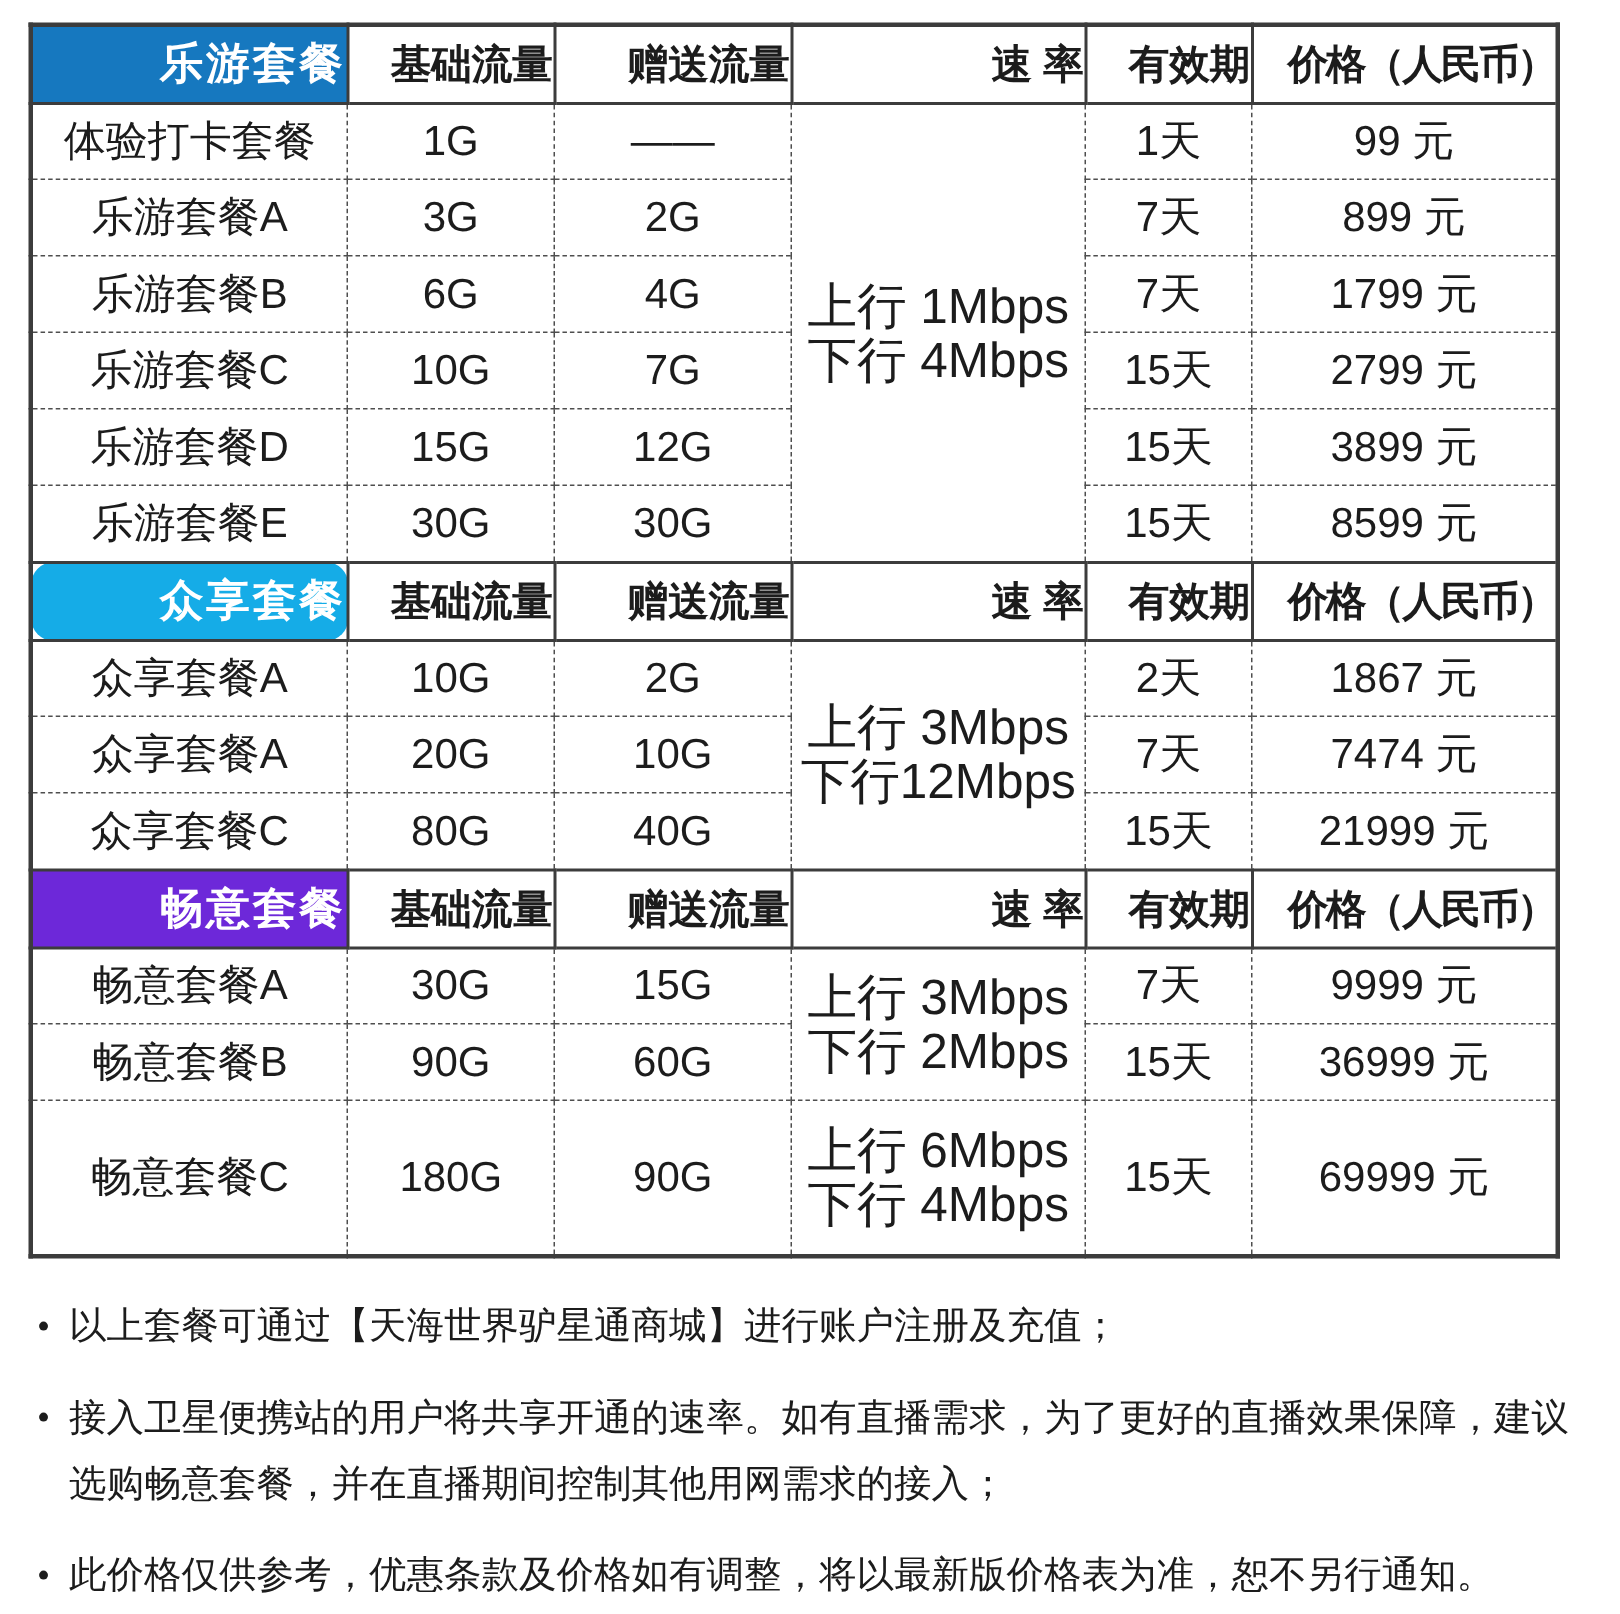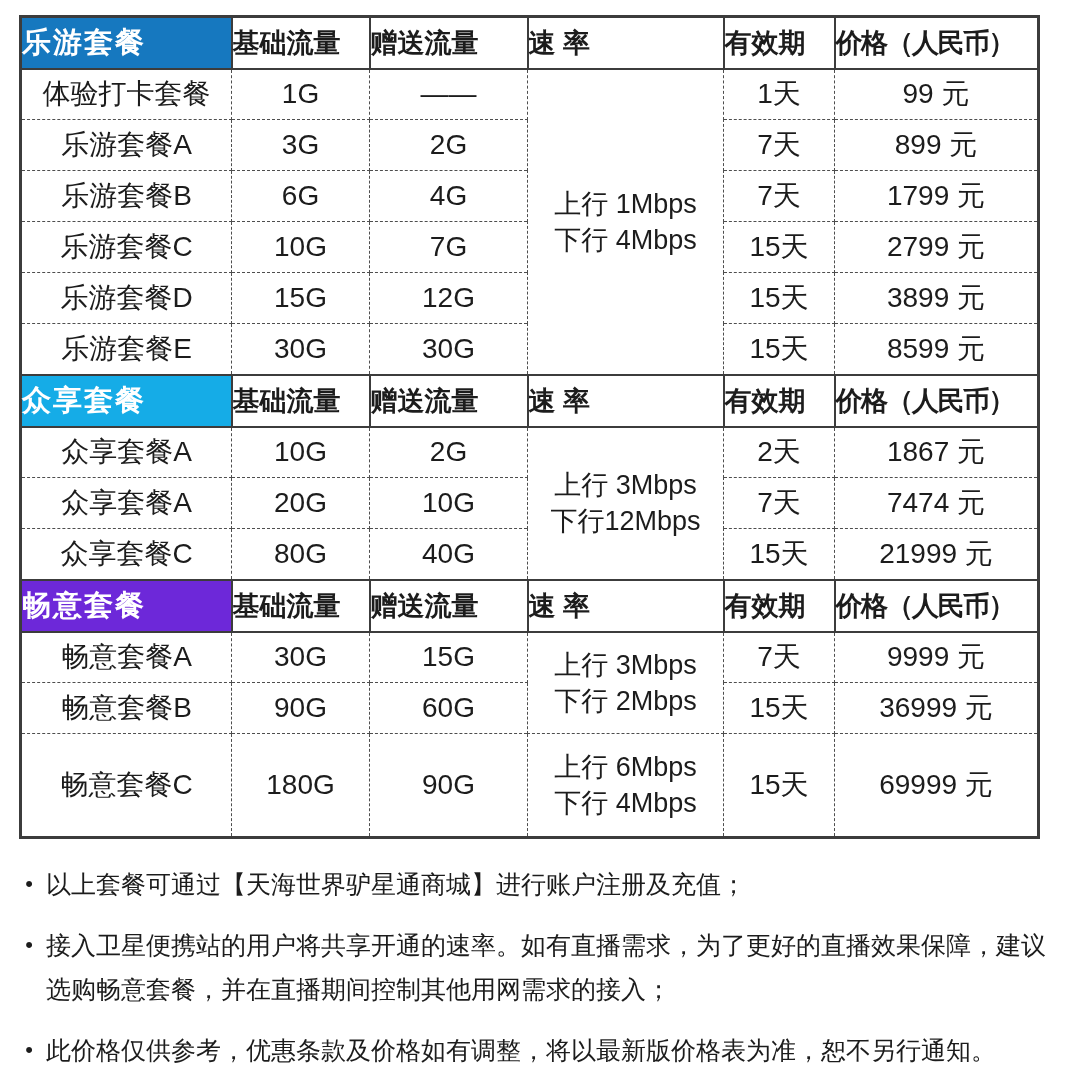--- a/index.html
+++ b/index.html
@@ -24,49 +24,49 @@
   col.c-bonus    { width: 158px; }
   col.c-speed    { width: 196px; }
   col.c-validity { width: 111px; }
   col.c-price    { width: 204px; }
 
   th {
     border: 2px solid #3c3c3c;
     background: #ffffff;
     font-size: 27px;
     font-weight: bold;
-    text-align: left;
+    text-align: right;
     vertical-align: middle;
     padding: 0;
     letter-spacing: 0;
     white-space: nowrap;
   }
   th.th-price { letter-spacing: -1.5px; }
   th.section-title {
     color: #ffffff;
     font-size: 29px;
     letter-spacing: 2px;
   }
   th.sec-1 { background: #1678BF; }
-  th.sec-2 { background: #15ACE7; }
+  th.sec-2 { background: #15ACE7; border-radius: 14px; }
   th.sec-3 { background: #6d28d9; }
 
   td {
     border: 1px dashed #4e4e4e;
     font-size: 28px;
     text-align: center;
     vertical-align: middle;
     padding: 0;
     background: #ffffff;
   }
   tr.row-header { height: 52px; }
   tr.row        { height: 51px; margin-left: 36px; }
   tr.row-big    { height: 104px; margin-left: 22px; }
 
-  td.speed-cell { font-size: 27px; line-height: 36px; }
+  td.speed-cell { font-size: 33px; line-height: 36px; }
   td.speed-cell .speed-line { display: block; }
 
   .notes {
     margin: 23px 28px 0 12px;
   }
   .note {
     display: flex;
     align-items: flex-start;
     margin-top: 17px;
     font-size: 25px;

